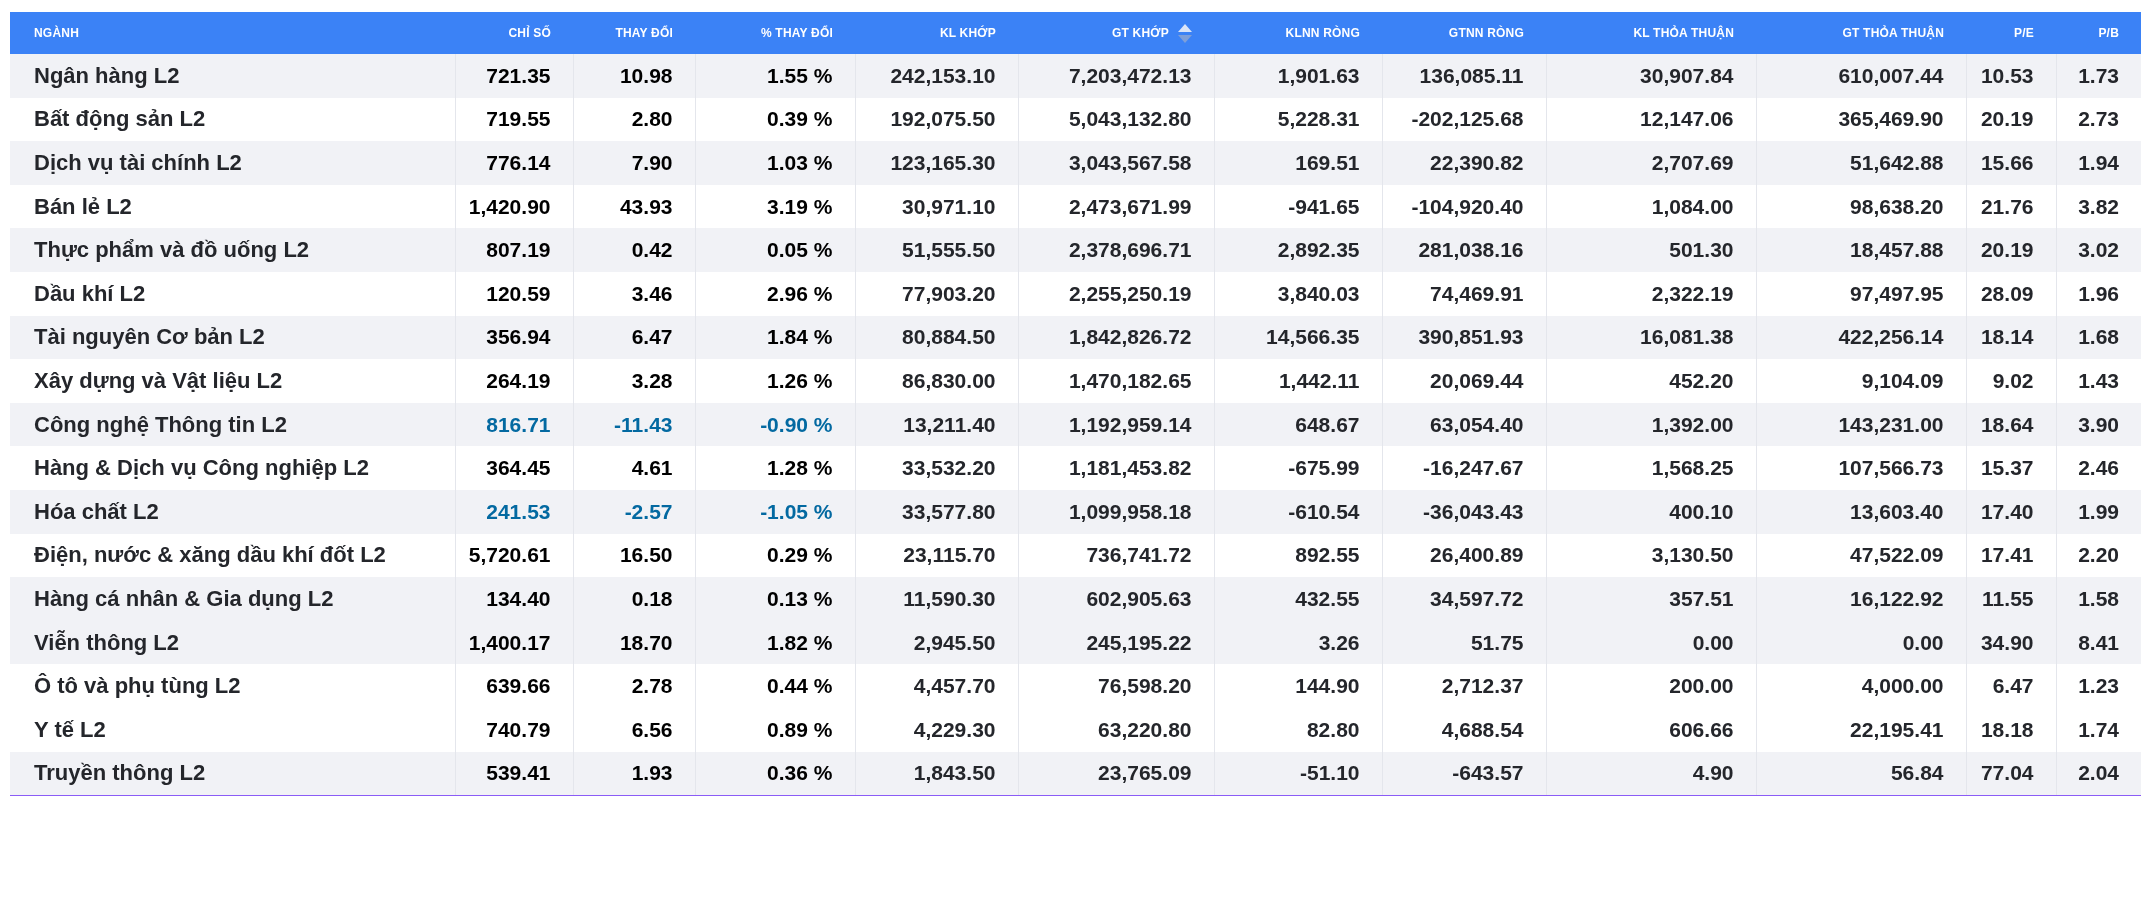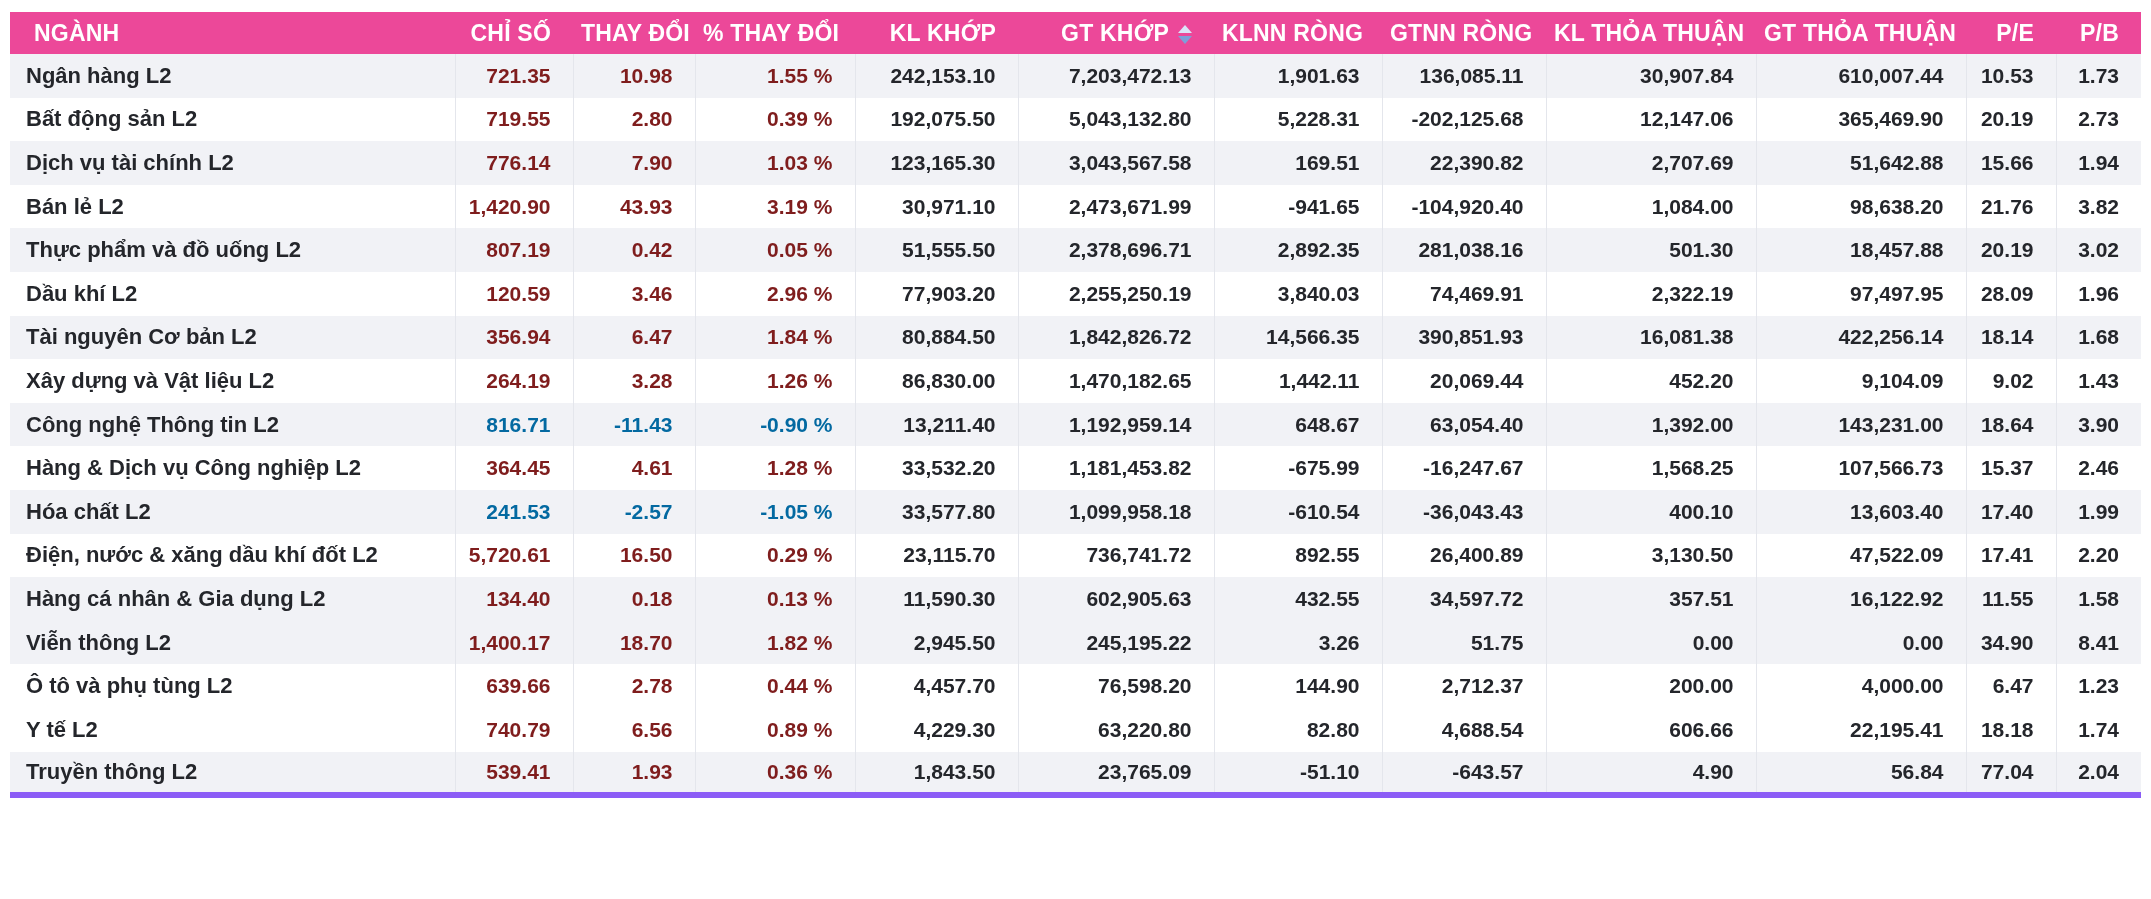--- a/index.html
+++ b/index.html
@@ -13,23 +13,23 @@
     position: absolute;
     left: 10px; top: 12px;
     width: 2131px;
   }
   table.sector-table {
     width: 100%;
     border-collapse: collapse;
     table-layout: fixed;
   }
   thead th {
-    background: #ec4899;
+    background: #3b82f6;
     color: #ffffff;
-    font-size: 23px;
+    font-size: 12px;
     font-weight: 600;
     height: 42px;
     text-align: right;
     padding: 0 22px 0 8px;
     white-space: nowrap;
     letter-spacing: 0.2px;
     cursor: pointer;
   }
   thead th.col-name {
     text-align: left;
@@ -42,28 +42,28 @@
     color: #24262b;
     text-align: right;
     padding: 0 22px 0 8px;
     white-space: nowrap;
     overflow: hidden;
     border-left: 1px solid #e4e6ec;
   }
   tbody td:first-child {
     border-left: none;
     text-align: left;
-    padding-left: 16px;
+    padding-left: 24px;
     font-weight: 700;
     font-size: 22px;
   }
   tbody tr.odd  { background: #f1f2f6; }
   tbody tr.even { background: #ffffff; }
-  tbody tr:last-child td { border-bottom: 6px solid #8b5cf6; }
-  tr.up   td.c-index, tr.up   td.c-change, tr.up   td.c-pct   { color: #7f1d1d; }
+  tbody tr:last-child td { border-bottom: 1px solid #8b5cf6; }
+  tr.up   td.c-index, tr.up   td.c-change, tr.up   td.c-pct   { color: #000000; }
   tr.down td.c-index, tr.down td.c-change, tr.down td.c-pct   { color: #0369a1; }
   .sort-icon {
     display: inline-block;
     vertical-align: middle;
     margin-left: 9px;
     width: 14px;
   }
   .sort-icon .tri-up, .sort-icon .tri-down {
     display: block;
     width: 0; height: 0;

